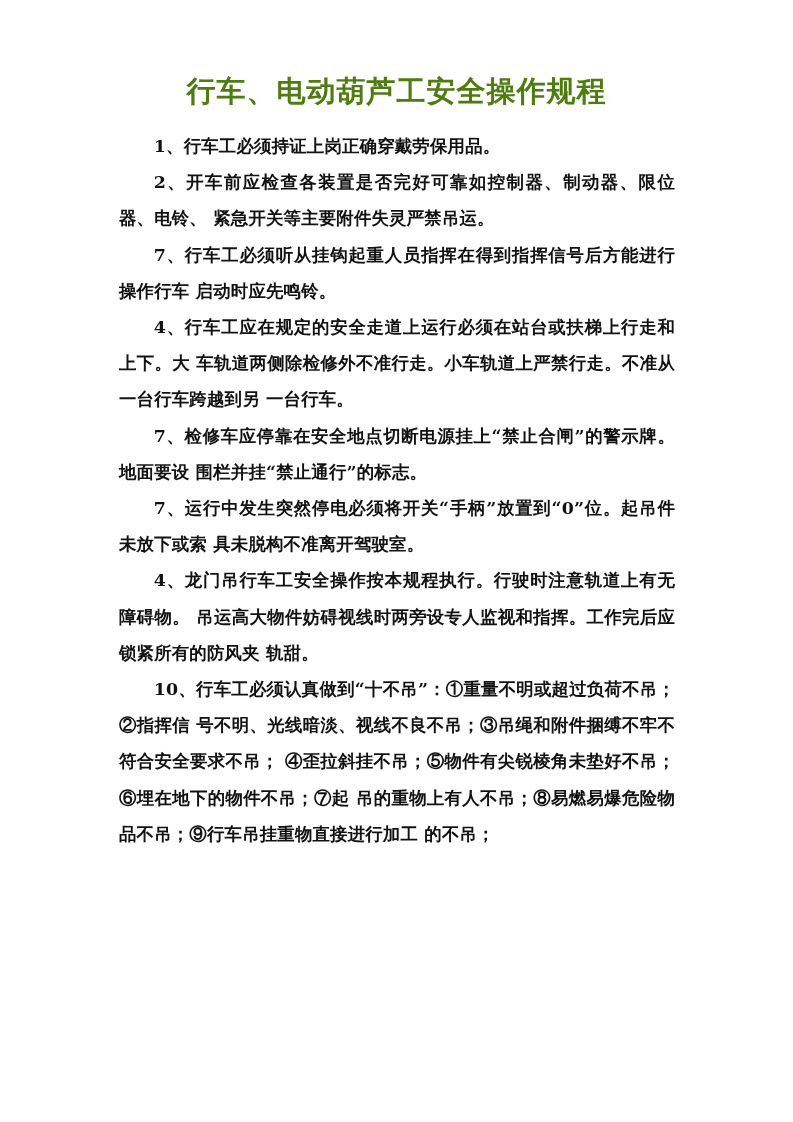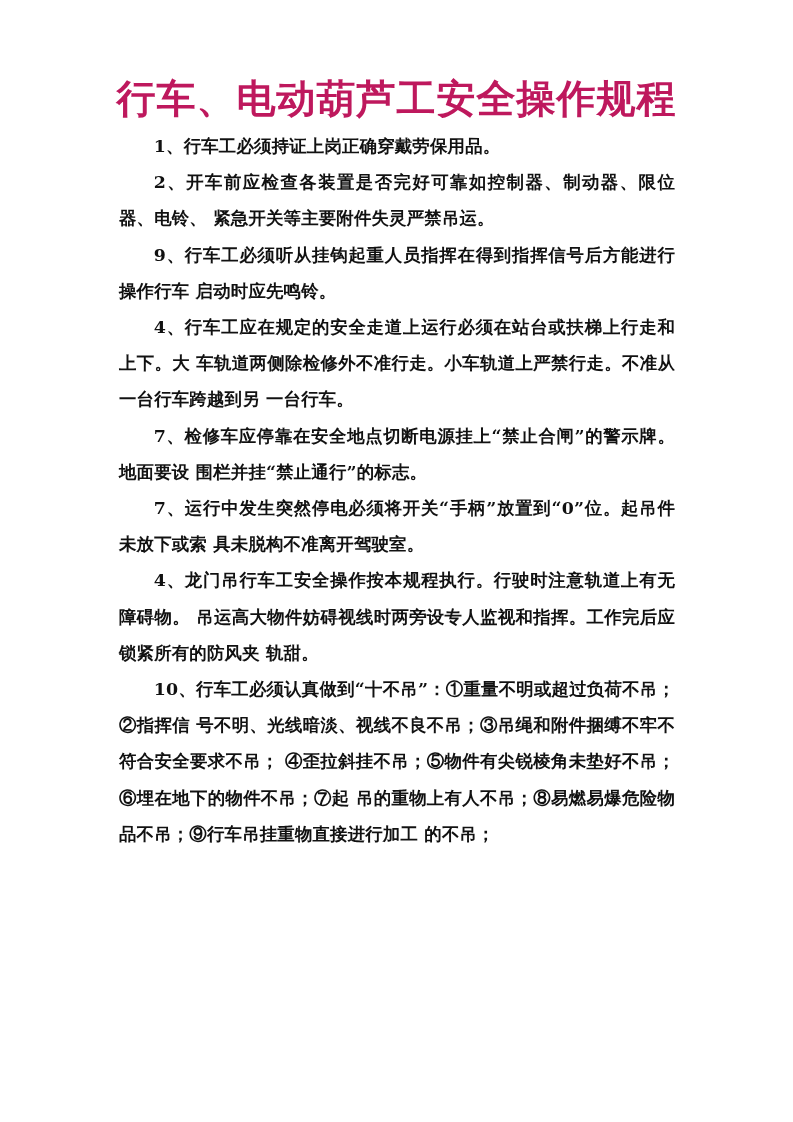--- a/index.html
+++ b/index.html
@@ -1,33 +1,33 @@
 <!DOCTYPE html>
 <html><head>
 <meta charset="utf-8">
 <style>
   html, body { margin: 0; padding: 0; background: #ffffff; }
   body { width: 793px; height: 1122px; position: relative; overflow: hidden;
          font-family: "DejaVu Serif", "Liberation Serif", serif; color: #111; }
   .page { position: absolute; left: 0; top: 0; width: 793px; height: 1122px; background: #fff; }
   .title { position: absolute; left: 0; top: 72px; width: 793px; text-align: center;
-           font-size: 39px; font-weight: bold; letter-spacing: 1px; color: #be185d;
+           font-size: 29px; font-weight: bold; letter-spacing: 1px; color: #4d7c0f;
            font-family: "DejaVu Sans", "Liberation Sans", sans-serif; }
   .body { position: absolute; left: 119px; top: 128px; width: 556px; }
   .para { font-size: 17.4px; line-height: 36.2px; text-indent: 2em; margin: 0;
           text-align: justify; text-align-last: left; letter-spacing: 0.2px; word-break: break-all; font-weight: bold; }
 </style>
 </head>
 <body>
 
 <div class="page">
   <div class="title">行车、电动葫芦工安全操作规程</div>
   <div class="body">
     <p class="para">1、行车工必须持证上岗正确穿戴劳保用品。</p>
     <p class="para">2、开车前应检查各装置是否完好可靠如控制器、制动器、限位器、电铃、 紧急开关等主要附件失灵严禁吊运。</p>
-    <p class="para">9、行车工必须听从挂钩起重人员指挥在得到指挥信号后方能进行操作行车 启动时应先鸣铃。</p>
+    <p class="para">7、行车工必须听从挂钩起重人员指挥在得到指挥信号后方能进行操作行车 启动时应先鸣铃。</p>
     <p class="para">4、行车工应在规定的安全走道上运行必须在站台或扶梯上行走和上下。大 车轨道两侧除检修外不准行走。小车轨道上严禁行走。不准从一台行车跨越到另 一台行车。</p>
     <p class="para">7、检修车应停靠在安全地点切断电源挂上“禁止合闸”的警示牌。地面要设 围栏并挂“禁止通行”的标志。</p>
     <p class="para">7、运行中发生突然停电必须将开关“手柄”放置到“0”位。起吊件未放下或索 具未脱构不准离开驾驶室。</p>
     <p class="para">4、龙门吊行车工安全操作按本规程执行。行驶时注意轨道上有无障碍物。 吊运高大物件妨碍视线时两旁设专人监视和指挥。工作完后应锁紧所有的防风夹 轨甜。</p>
     <p class="para">10、行车工必须认真做到“十不吊”：①重量不明或超过负荷不吊；②指挥信 号不明、光线暗淡、视线不良不吊；③吊绳和附件捆缚不牢不符合安全要求不吊； ④歪拉斜挂不吊；⑤物件有尖锐棱角未垫好不吊；⑥埋在地下的物件不吊；⑦起 吊的重物上有人不吊；⑧易燃易爆危险物品不吊；⑨行车吊挂重物直接进行加工 的不吊；</p>
   </div>
 </div>
 
 </body></html>

